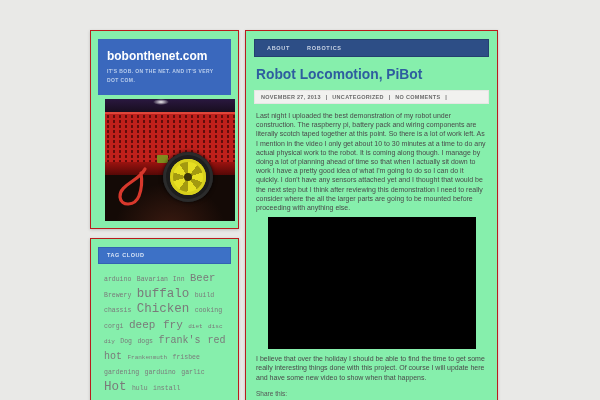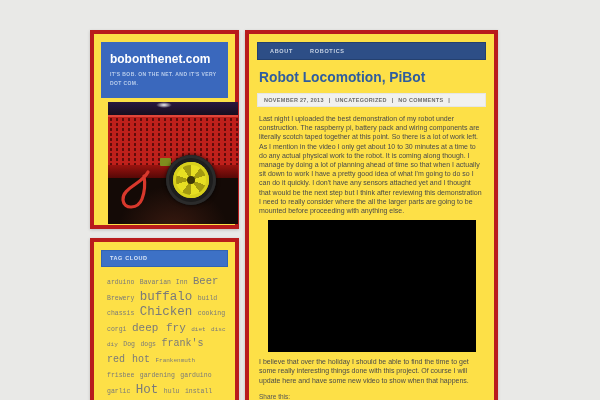--- a/index.html
+++ b/index.html
@@ -1,19 +1,19 @@
 <!DOCTYPE html>
 <html><head>
 <meta charset="utf-8">
 <style>
   * { margin:0; padding:0; box-sizing:border-box; }
   html,body { font-family:"Liberation Sans", sans-serif; }
   .page { position:relative; width:600px; height:400px; background:#e9e9e7; overflow:hidden; }
 
-  .card { position:absolute; background:#fde047; border:4px solid #b91c1c; box-shadow:0 1px 3px rgba(0,0,0,.18); }
+  .card { position:absolute; background:#86efac; border:1px solid #b91c1c; box-shadow:0 1px 3px rgba(0,0,0,.18); }
 
   
   .sidebar-card1 { left:90px; top:30px; width:149px; height:199px; padding:8px 7px; }
   .site-title-box { background:#3a68bd; width:100%; height:56px; padding:9px 9px 6px 9px; }
   .site-title { color:#fff; font-size:13px; font-weight:bold; white-space:nowrap; }
   .condensed { display:inline-block; transform:scaleX(.92); transform-origin:0 50%; }
   .site-tagline { margin-top:4px; color:#b9cdec; font-size:5px; font-weight:bold; letter-spacing:.4px; line-height:1.7; }
 
   .photo { position:relative; margin-top:4px; margin-left:7px; width:130px; height:122px; background:#0d0705; overflow:hidden; }
   .photo-screen { position:absolute; left:0; top:0; width:100%; height:16px; background:linear-gradient(#2a1840,#140b16); }

